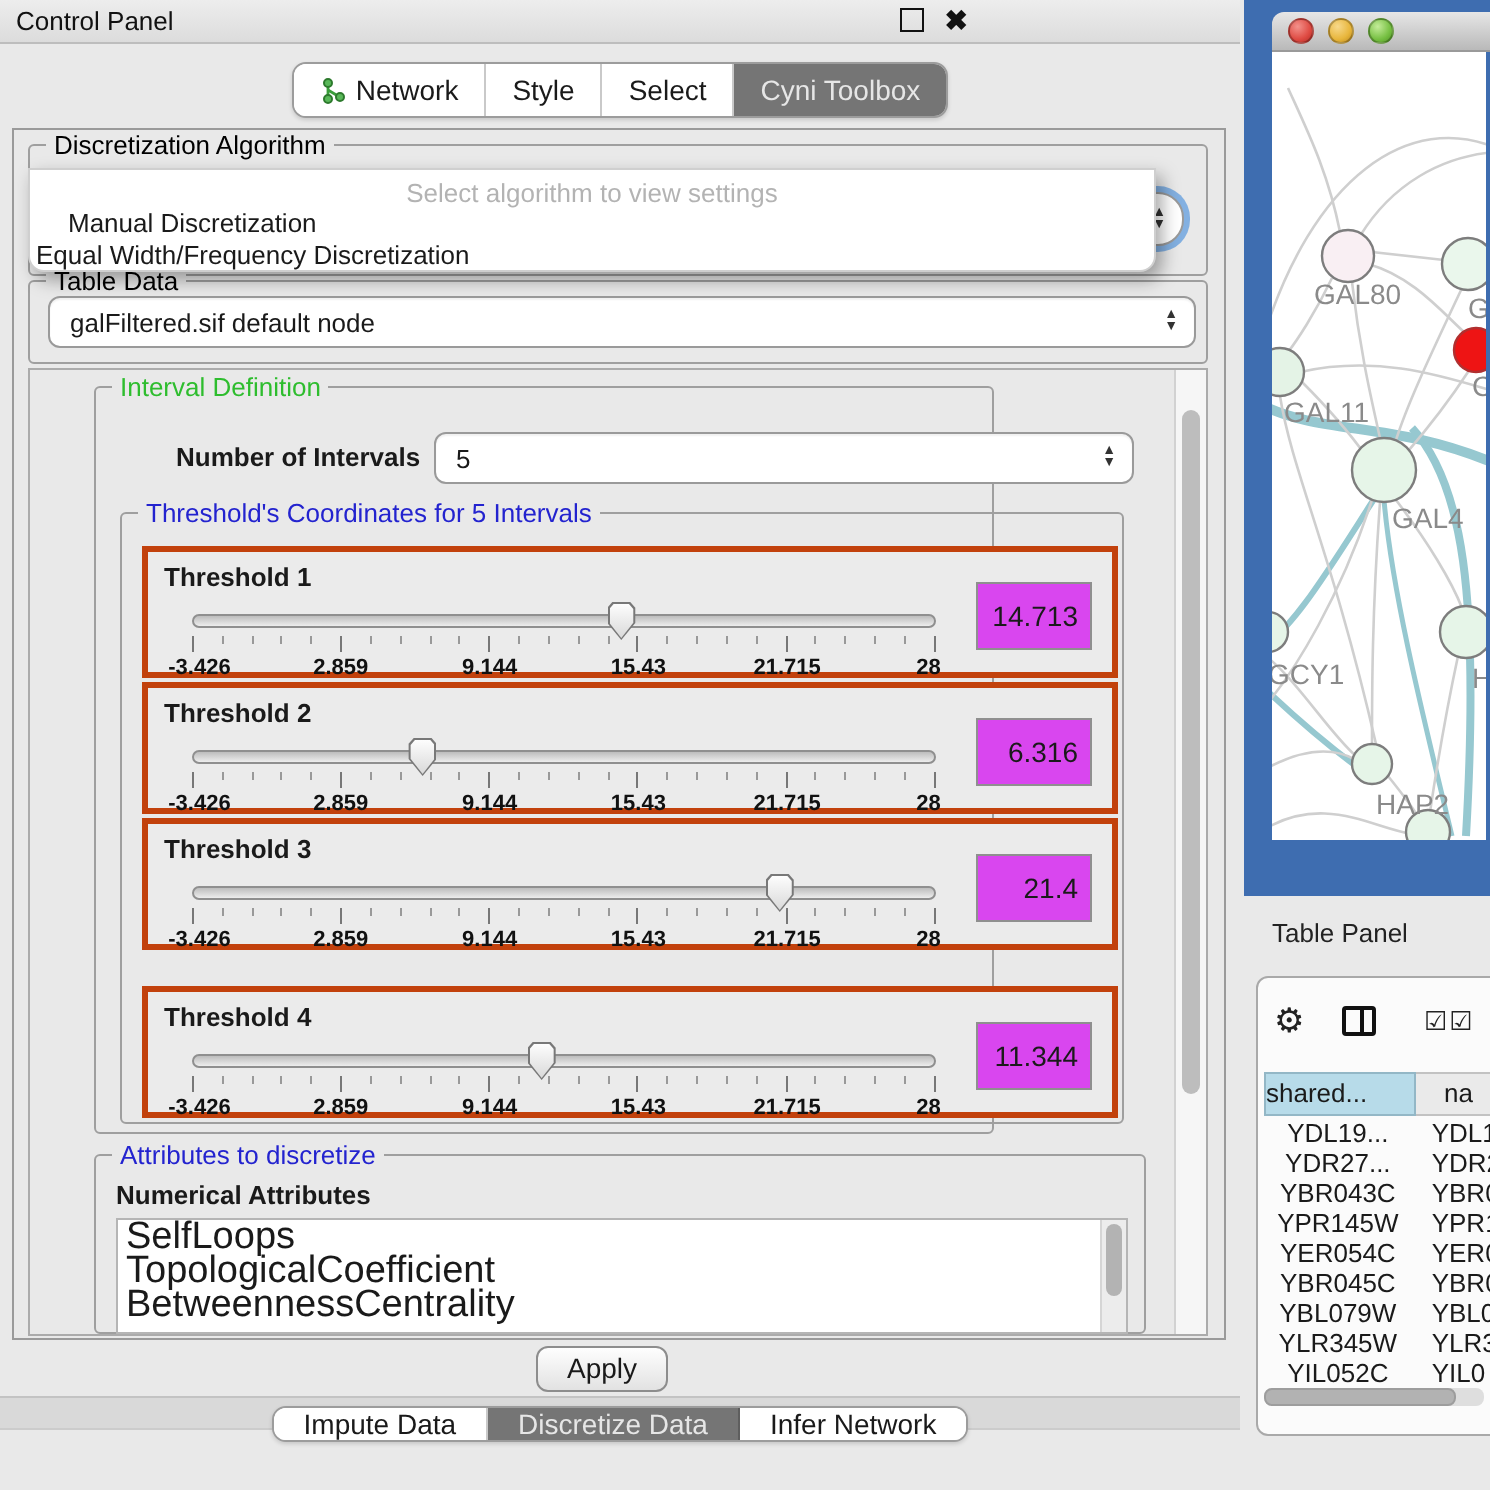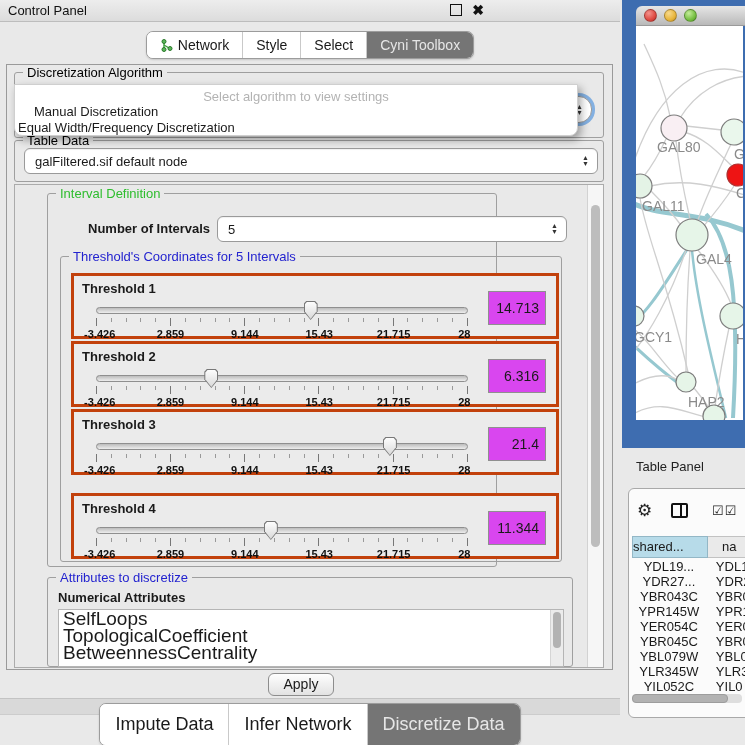--- a/index.html
+++ b/index.html
@@ -79,21 +79,21 @@
   #attr-sub{position:absolute;left:10px;top:12px;font-weight:bold;font-size:13px}
   #attr-list{position:absolute;left:10px;top:31px;width:506px;height:58px;background:#fff;border:1px solid #b5b5b5;overflow:hidden}
   #attr-list .li{padding-left:4px;line-height:17px;font-size:19px;white-space:nowrap}
   #attr-vscroll{position:absolute;right:0;top:0;width:13px;height:56px;background:#ececec;border-left:1px solid #d5d5d5}
   #attr-vthumb{position:absolute;left:2px;top:2px;width:8px;height:36px;background:#b3b3b3;border-radius:4px}
 
   
   #apply-btn{left:268px;top:673px;width:66px;height:23px;background:linear-gradient(#fefefe,#e2e2e2);border:1px solid #8d8d8d;border-radius:6px;font-size:14px;text-align:center;line-height:21px}
   #bottom-band{left:0;top:698px;width:620px;height:17px;background:#d9d9d9;border-top:1px solid #c3c3c3;border-bottom:1px solid #cccccc}
   #bottom-tabs{left:0;top:703px;width:620px;display:flex;justify-content:center}
-  #bottom-tabs .tab{padding:10px 15px;font-size:18px}
+  #bottom-tabs .tab{padding:0 15px;font-size:14px}
 
   
   #desktop{left:622px;top:0;width:123px;height:448px;background:#3e6db0}
   #net-titlebar{left:636px;top:6px;width:109px;height:20px;background:linear-gradient(#e6e6e6,#b9b9b9);border-radius:6px 0 0 0;border-bottom:1px solid #9a9a9a}
   .light{position:absolute;top:3px;width:13px;height:13px;border-radius:50%;border:1px solid rgba(0,0,0,.25)}
   #net-canvas{left:636px;top:26px;width:107px;height:394px;background:#fff;overflow:hidden}
   #net-canvas svg text{font-family:"Liberation Sans",sans-serif;font-size:14px;fill:#8a8a8a}
 
   
   #tp-title{left:636px;top:459px;font-size:13px;color:#222}
@@ -392,22 +392,22 @@
     <div id="v-scroll">
         <div id="v-thumb"></div>
       </div>
   </div>
 
   <div class="abs" id="apply-btn">Apply</div>
   <div class="abs" id="bottom-band"></div>
   <div class="abs" id="bottom-tabs">
     <div class="seg">
       <div class="tab">Impute Data</div>
+      <div class="tab sel">Discretize Data</div>
       <div class="tab">Infer Network</div>
-      <div class="tab sel">Discretize Data</div>
     </div>
   </div>
 
   <div class="abs" id="desktop"></div>
   <div class="abs" id="net-titlebar">
     <span class="light" style="left:8px;background:radial-gradient(circle at 35% 30%,#f3928c,#df4b43 60%,#b02c26)"></span>
     <span class="light" style="left:28px;background:radial-gradient(circle at 35% 30%,#f7d98c,#e8b63c 60%,#bb8a1e)"></span>
     <span class="light" style="left:48px;background:radial-gradient(circle at 35% 30%,#c4ec9a,#77c043 60%,#4f9423)"></span>
   </div>
   <div class="abs" id="net-canvas">

